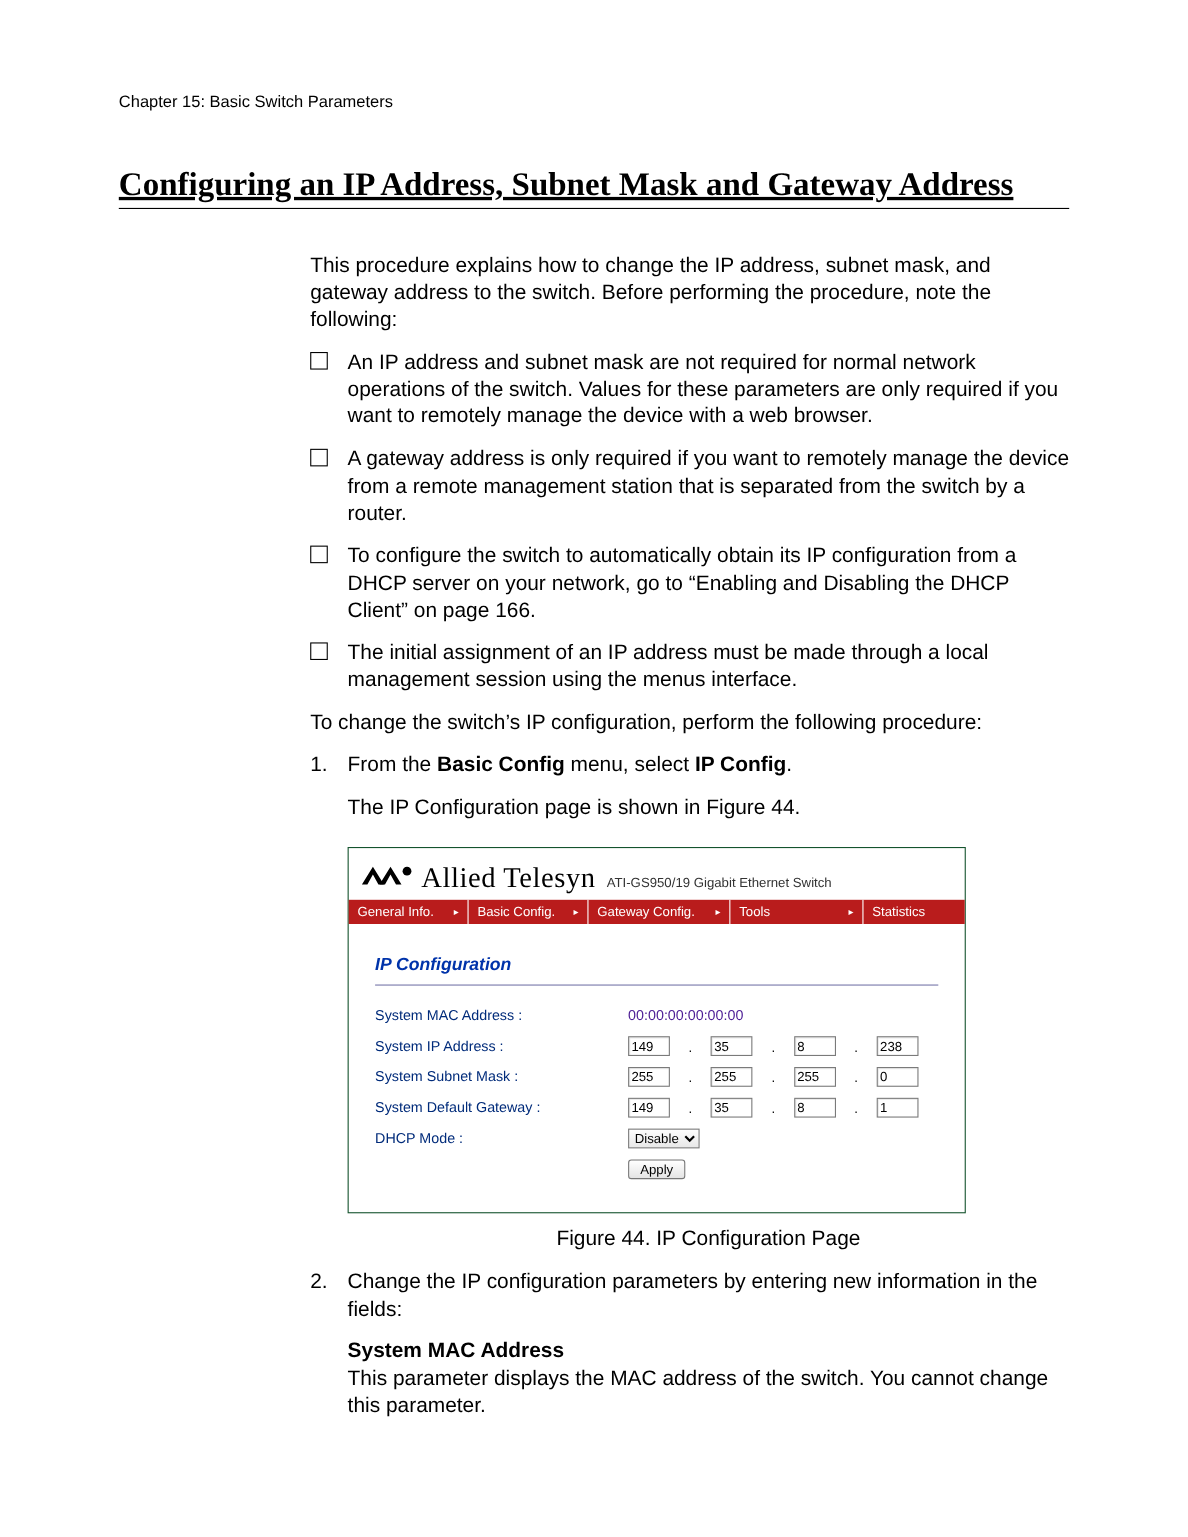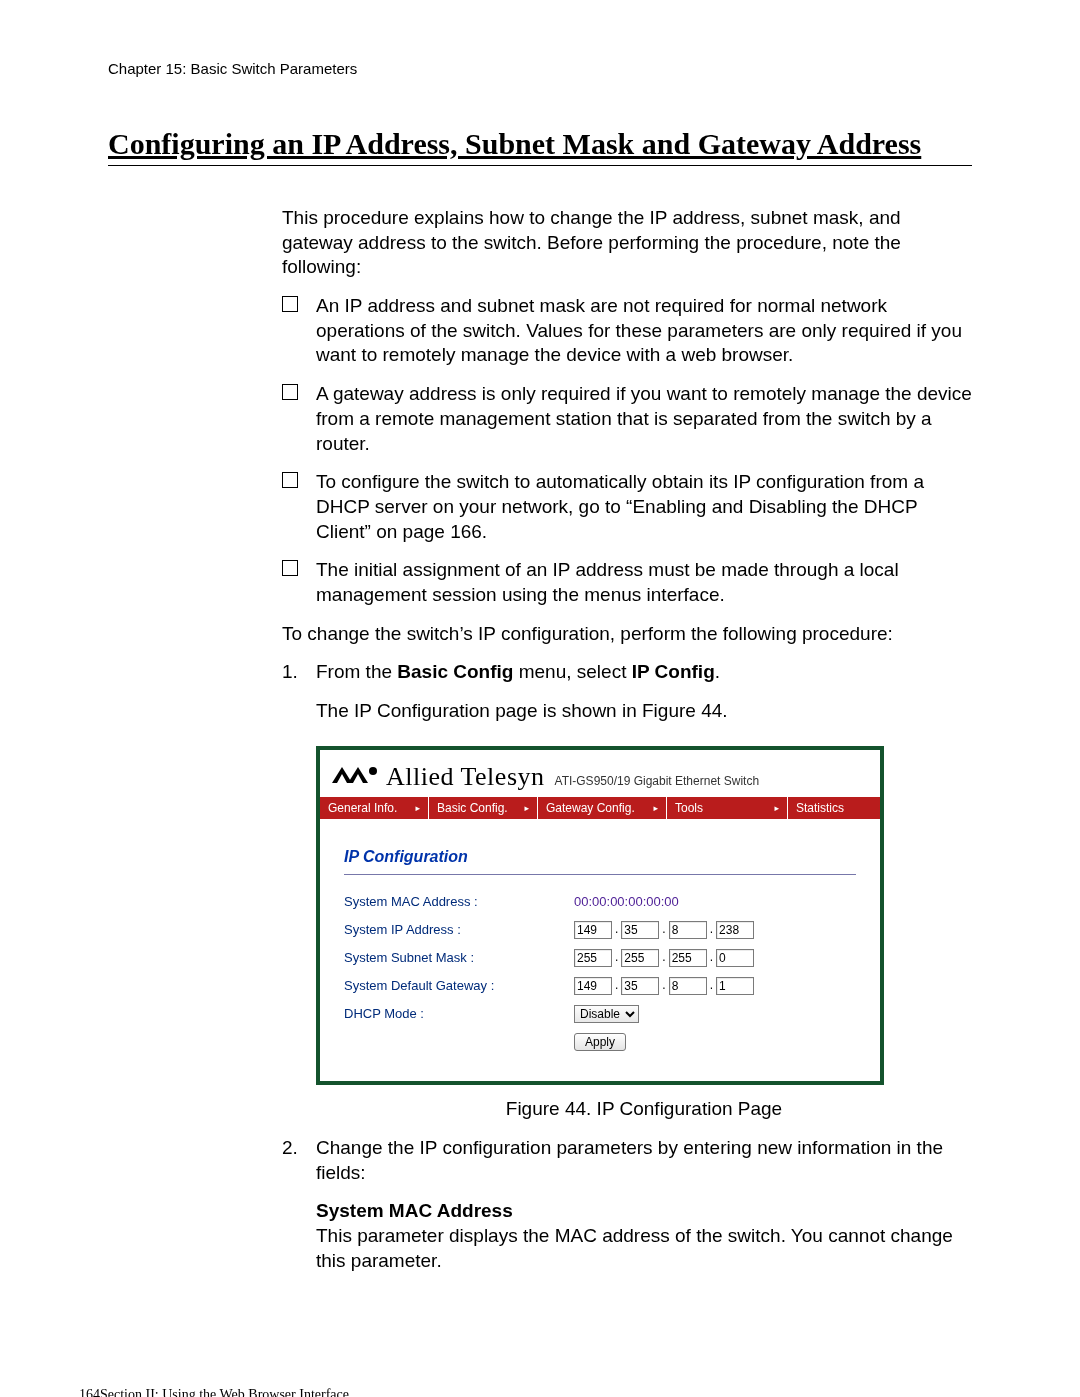--- a/index.html
+++ b/index.html
@@ -4,21 +4,21 @@
 <style>
   body {
     margin: 0;
     padding: 0;
     background: #fff;
     font-family: Arial, Helvetica, sans-serif;
     color: #000;
     width: 1080px;
   }
   .page {
-    padding: 60px 108px 60px 108px;
+    padding: 84px 108px 60px 108px;
   }
   .chapter-header {
     font-size: 15px;
     margin-bottom: 50px;
   }
   .title-block {
     margin-bottom: 40px;
     text-decoration: underline;
   }
   .title {
@@ -59,21 +59,21 @@
   }
   .ol { list-style: none; padding:0; margin:0; }
   .ol li { position: relative; padding-left: 34px; margin-bottom: 14px;}
   .ol li .num { position:absolute; left:0; }
   .bold { font-weight: bold; }
   .step-desc { margin-top: 14px; }
   .figure-wrap {
     margin: 22px 0 10px 0;
   }
   .figure-border {
-    border: 4px solid #14532d;
+    border: 1px solid #14532d;
     width: 560px;
   }
   .fig-header {
     padding: 10px 12px 4px 12px;
     display: flex;
     align-items: baseline;
     gap: 6px;
   }
   .at-logo {
     display: inline-flex;
@@ -118,21 +118,21 @@
     font-style: italic;
     font-weight: bold;
     font-size: 16px;
     margin-bottom: 6px;
   }
   .fig-rule { border:none; border-top:1px solid #77a; margin:0 0 16px 0; }
   .cfg-table { font-size: 13px; color:#002b7a; }
   .cfg-row { display:flex; align-items:center; margin-bottom:6px; height:22px;}
   .cfg-label { width: 230px; }
   .cfg-value-static { color:#4c1d95; }
-  .octets { display:flex; align-items:center; gap:2px; }
+  .octets { display:flex; align-items:flex-end; gap:16px; }
   .oct-input {
     width: 32px;
     font-family: Arial, sans-serif;
     font-size: 12px;
     padding: 1px 2px;
     border: 1px solid #7a7a7a;
     background:#fff;
     color:#000;
     box-shadow: inset 1px 1px 0 rgba(0,0,0,0.08);
   }

